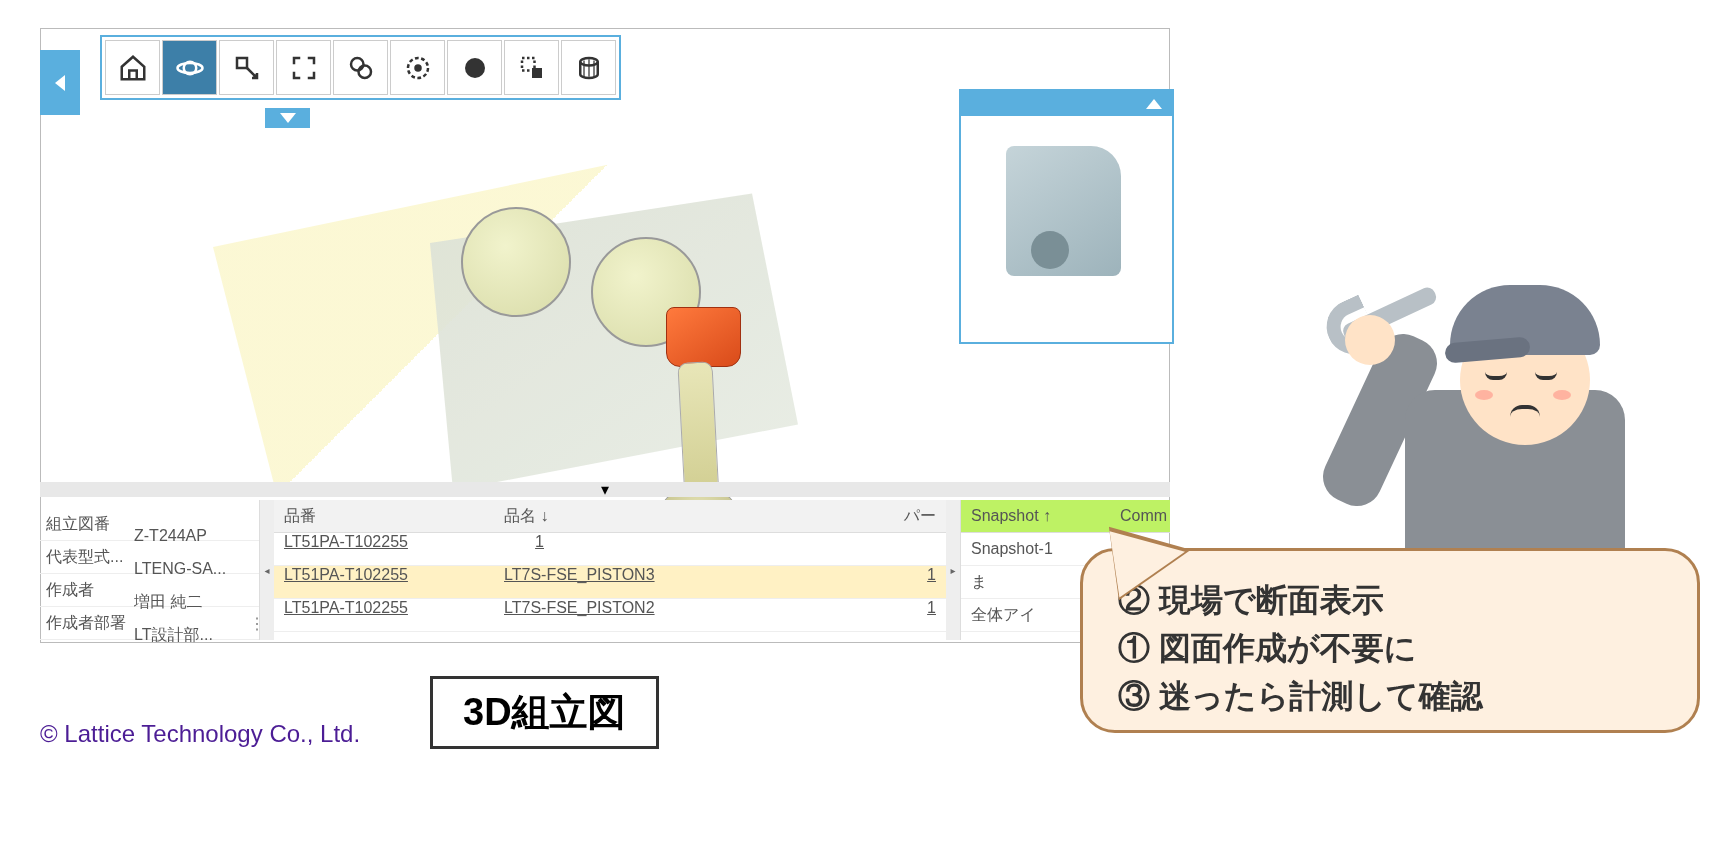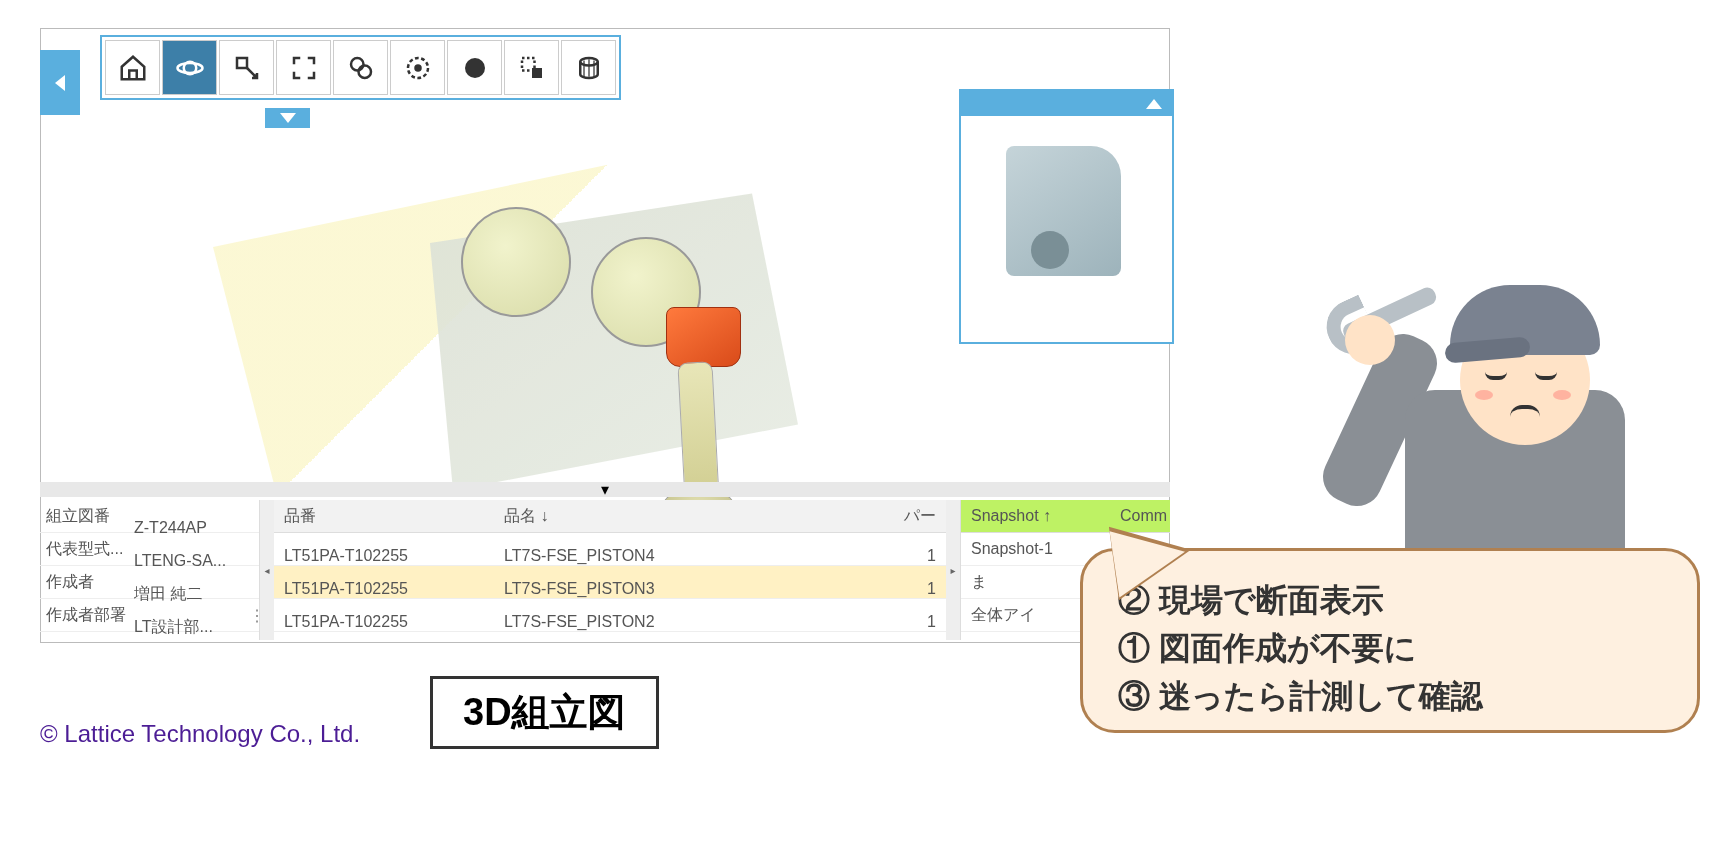--- a/index.html
+++ b/index.html
@@ -20,30 +20,30 @@
 
 
 .preview-panel { position: absolute; top: 60px; right: -5px; width: 215px; height: 255px; border: 2px solid #5AAFDE; background: #fff; }
 .preview-top-bar { height: 25px; background: #5AAFDE; display: flex; justify-content: flex-end; align-items: center; padding-right: 10px; }
 
 
 .splitter { position: absolute; top: 482px; left: 40px; width: 1130px; height: 15px; background: #e8e8e8; display: flex; align-items: center; justify-content: center; cursor: row-resize; }
 
 
 .tables { position: absolute; top: 500px; left: 40px; width: 1130px; height: 140px; display: flex; font-size: 16px; color: #555; }
-.prop-panel { width: 220px; border-right: 1px solid #ddd; display: flex; flex-direction: column; }
+.prop-panel { width: 220px; border-right: 1px solid #ddd; display: flex; flex-direction: column; justify-content: flex-end; }
 .prop-row { display: flex; border-bottom: 1px solid #eee; height: 33px; align-items: center; }
 .prop-label { width: 90px; padding-left: 6px; overflow: hidden; white-space: nowrap; text-overflow: ellipsis; }
 .prop-val { flex: 1; padding-left: 4px; overflow: hidden; white-space: nowrap; text-overflow: ellipsis; margin-top: 24px; }
 
 .parts-panel { flex: 1; display: flex; flex-direction: column; }
 .parts-header { display: flex; height: 33px; background: #f2f2f2; border-bottom: 1px solid #ddd; align-items: center; }
 .ph-col { padding-left: 10px; white-space: nowrap; }
 .ph1 { width: 220px; } .ph2 { flex: 1; } .ph3 { width: 60px; text-align: right; padding-right: 10px; }
-.parts-row { display: flex; height: 33px; align-items: flex-end; border-bottom: 1px solid #eee; }
+.parts-row { display: flex; height: 33px; align-items: flex-start; border-bottom: 1px solid #eee; text-decoration: underline; }
 .parts-row.selected { background: #fff1c4; }
 
 .snap-panel { width: 210px; border-left: 1px solid #ddd; display: flex; flex-direction: column; }
 .snap-header { display: flex; height: 33px; background: #bef264; border-bottom: 1px solid #ddd; align-items: center; }
 .snap-row { height: 33px; padding-left: 10px; display: flex; align-items: center; border-bottom: 1px solid #eee; overflow: hidden; white-space: nowrap; }
 
 .mini-scroll-btn { width: 14px; background: #eee; display: flex; align-items: center; justify-content: center; cursor: pointer; font-size: 10px; color: #666; }
 .col-resize-handle { width: 10px; text-align: center; color: #888; }
 
 
@@ -201,21 +201,20 @@
   </div>
   <div class="mini-scroll-btn">◂</div>
   <div class="parts-panel">
     <div class="parts-header">
       <div class="ph-col ph1">品番</div>
       <div class="ph-col ph2">品名 ↓</div>
       <div class="ph-col ph3">パー</div>
     </div>
     <div class="parts-row">
         <div class="ph-col ph1">LT51PA-T102255</div>
-        <div class="ph-col ph2">LT7S-FSE_PISTON4</div>
         <div class="ph-col ph3">1</div>
       </div>
     <div class="parts-row selected">
         <div class="ph-col ph1">LT51PA-T102255</div>
         <div class="ph-col ph2">LT7S-FSE_PISTON3</div>
         <div class="ph-col ph3">1</div>
       </div>
     <div class="parts-row">
         <div class="ph-col ph1">LT51PA-T102255</div>
         <div class="ph-col ph2">LT7S-FSE_PISTON2</div>

